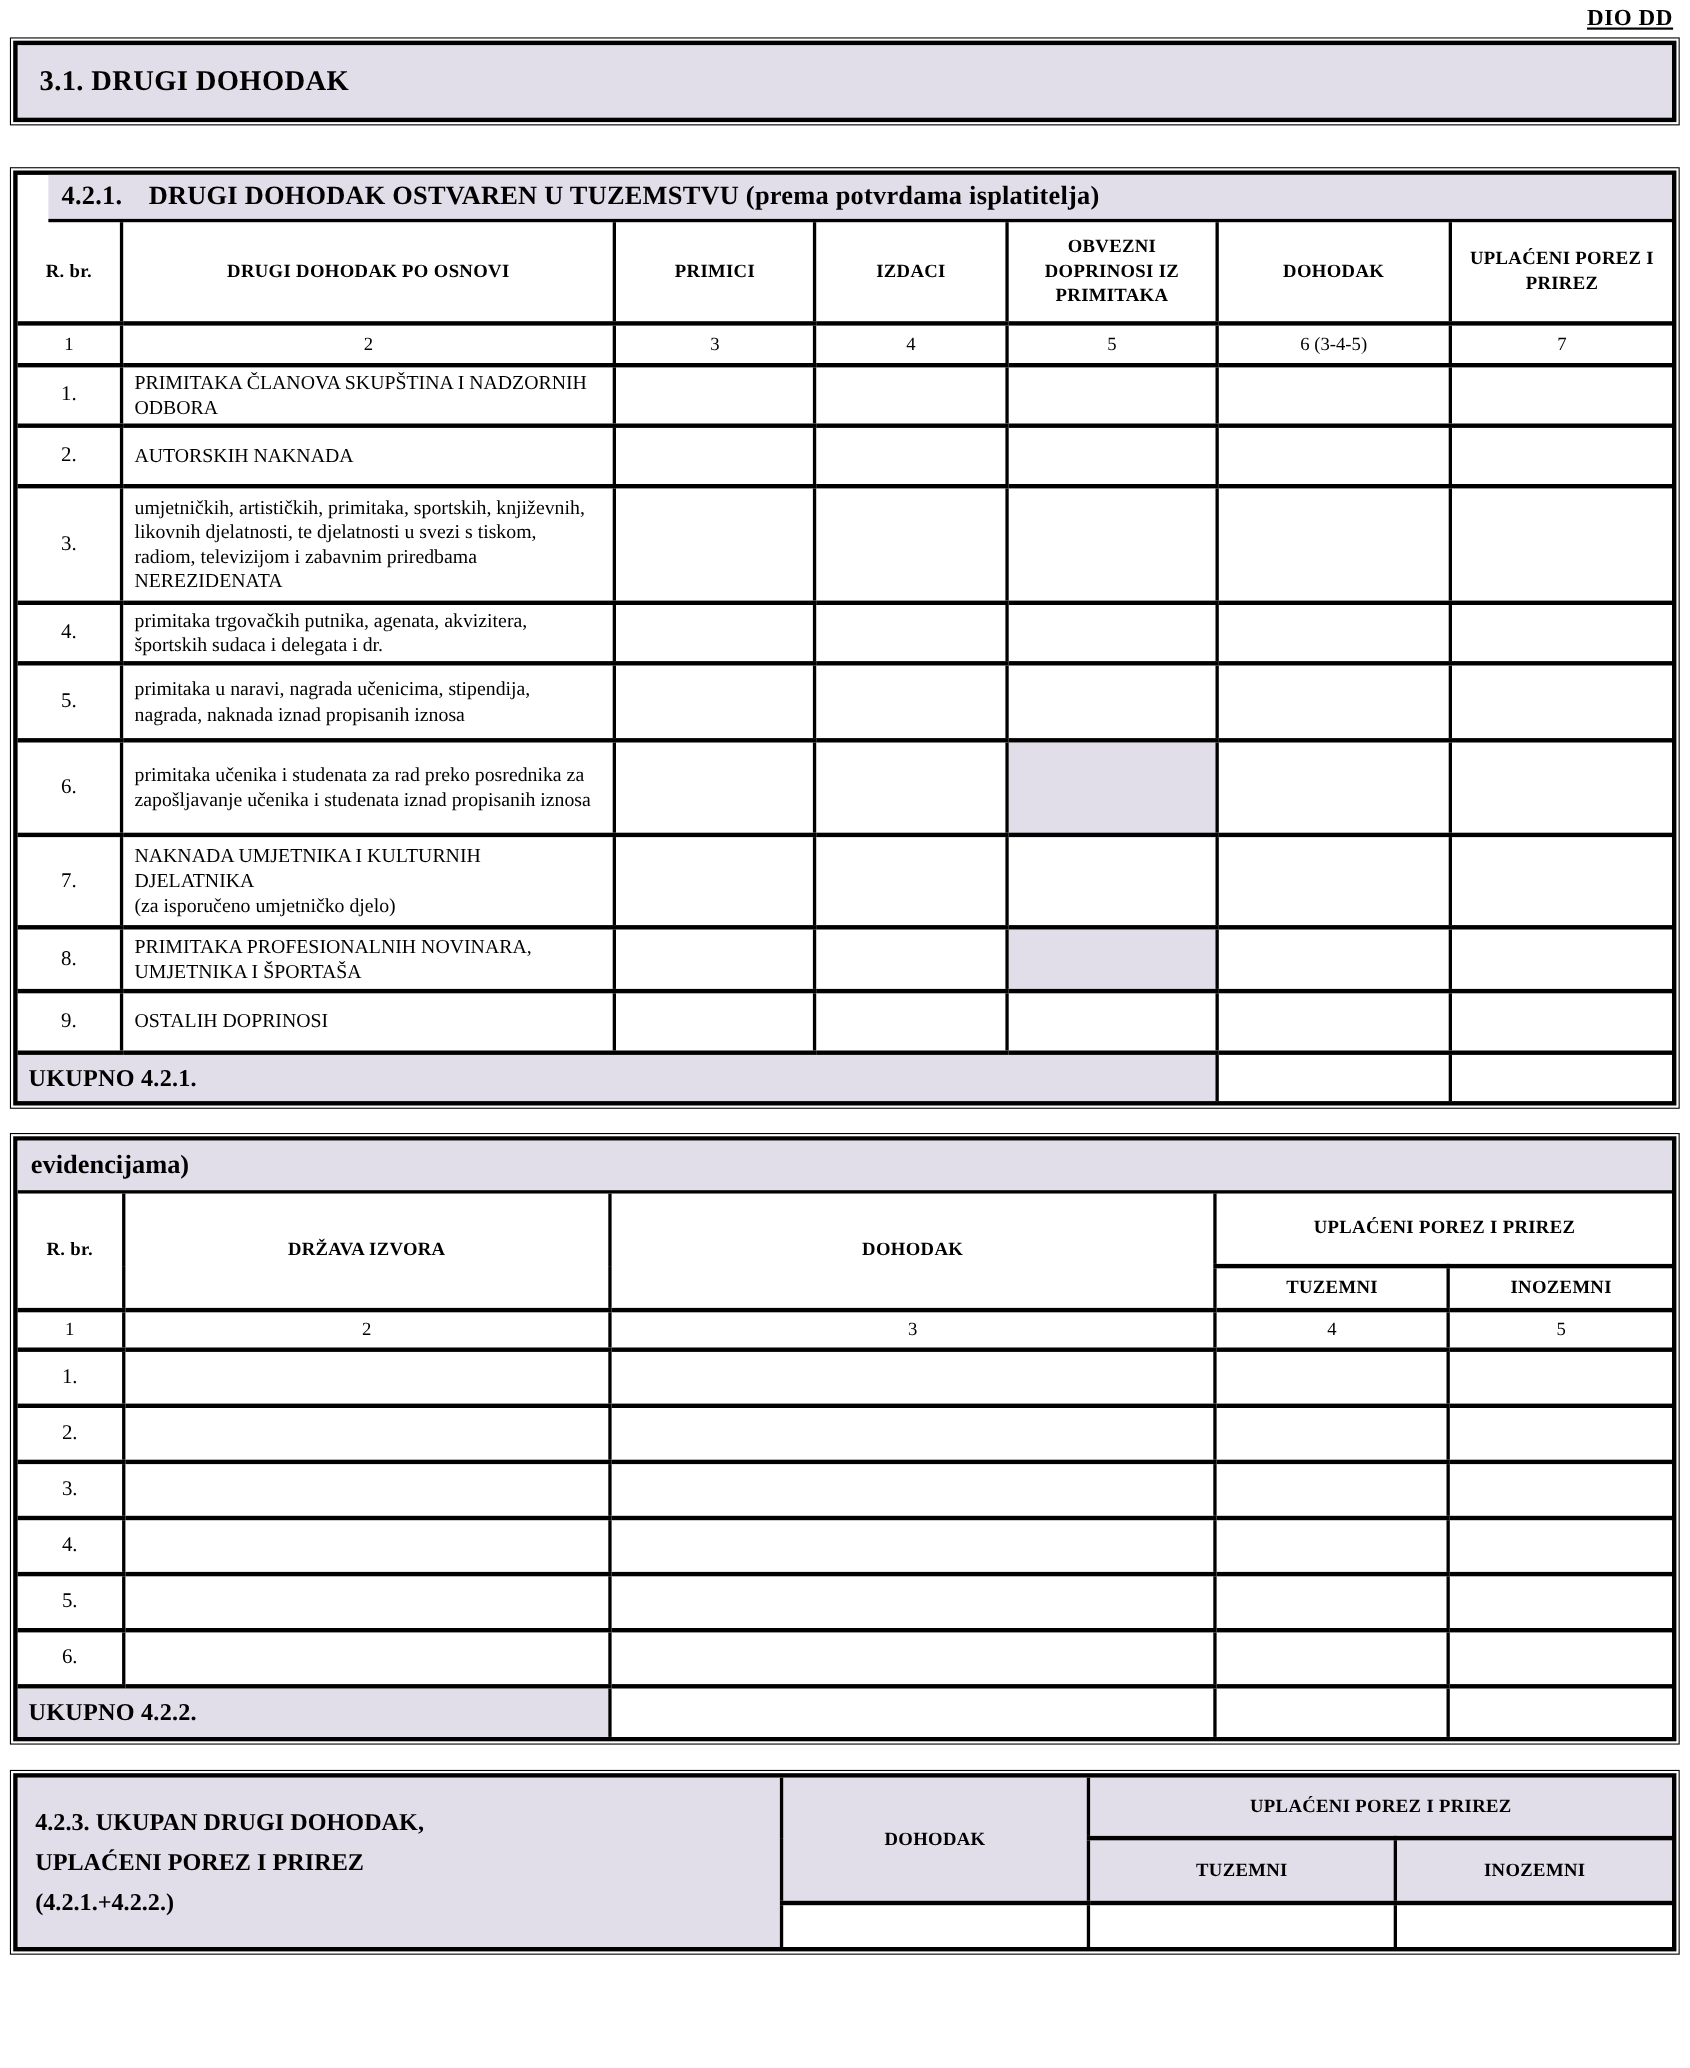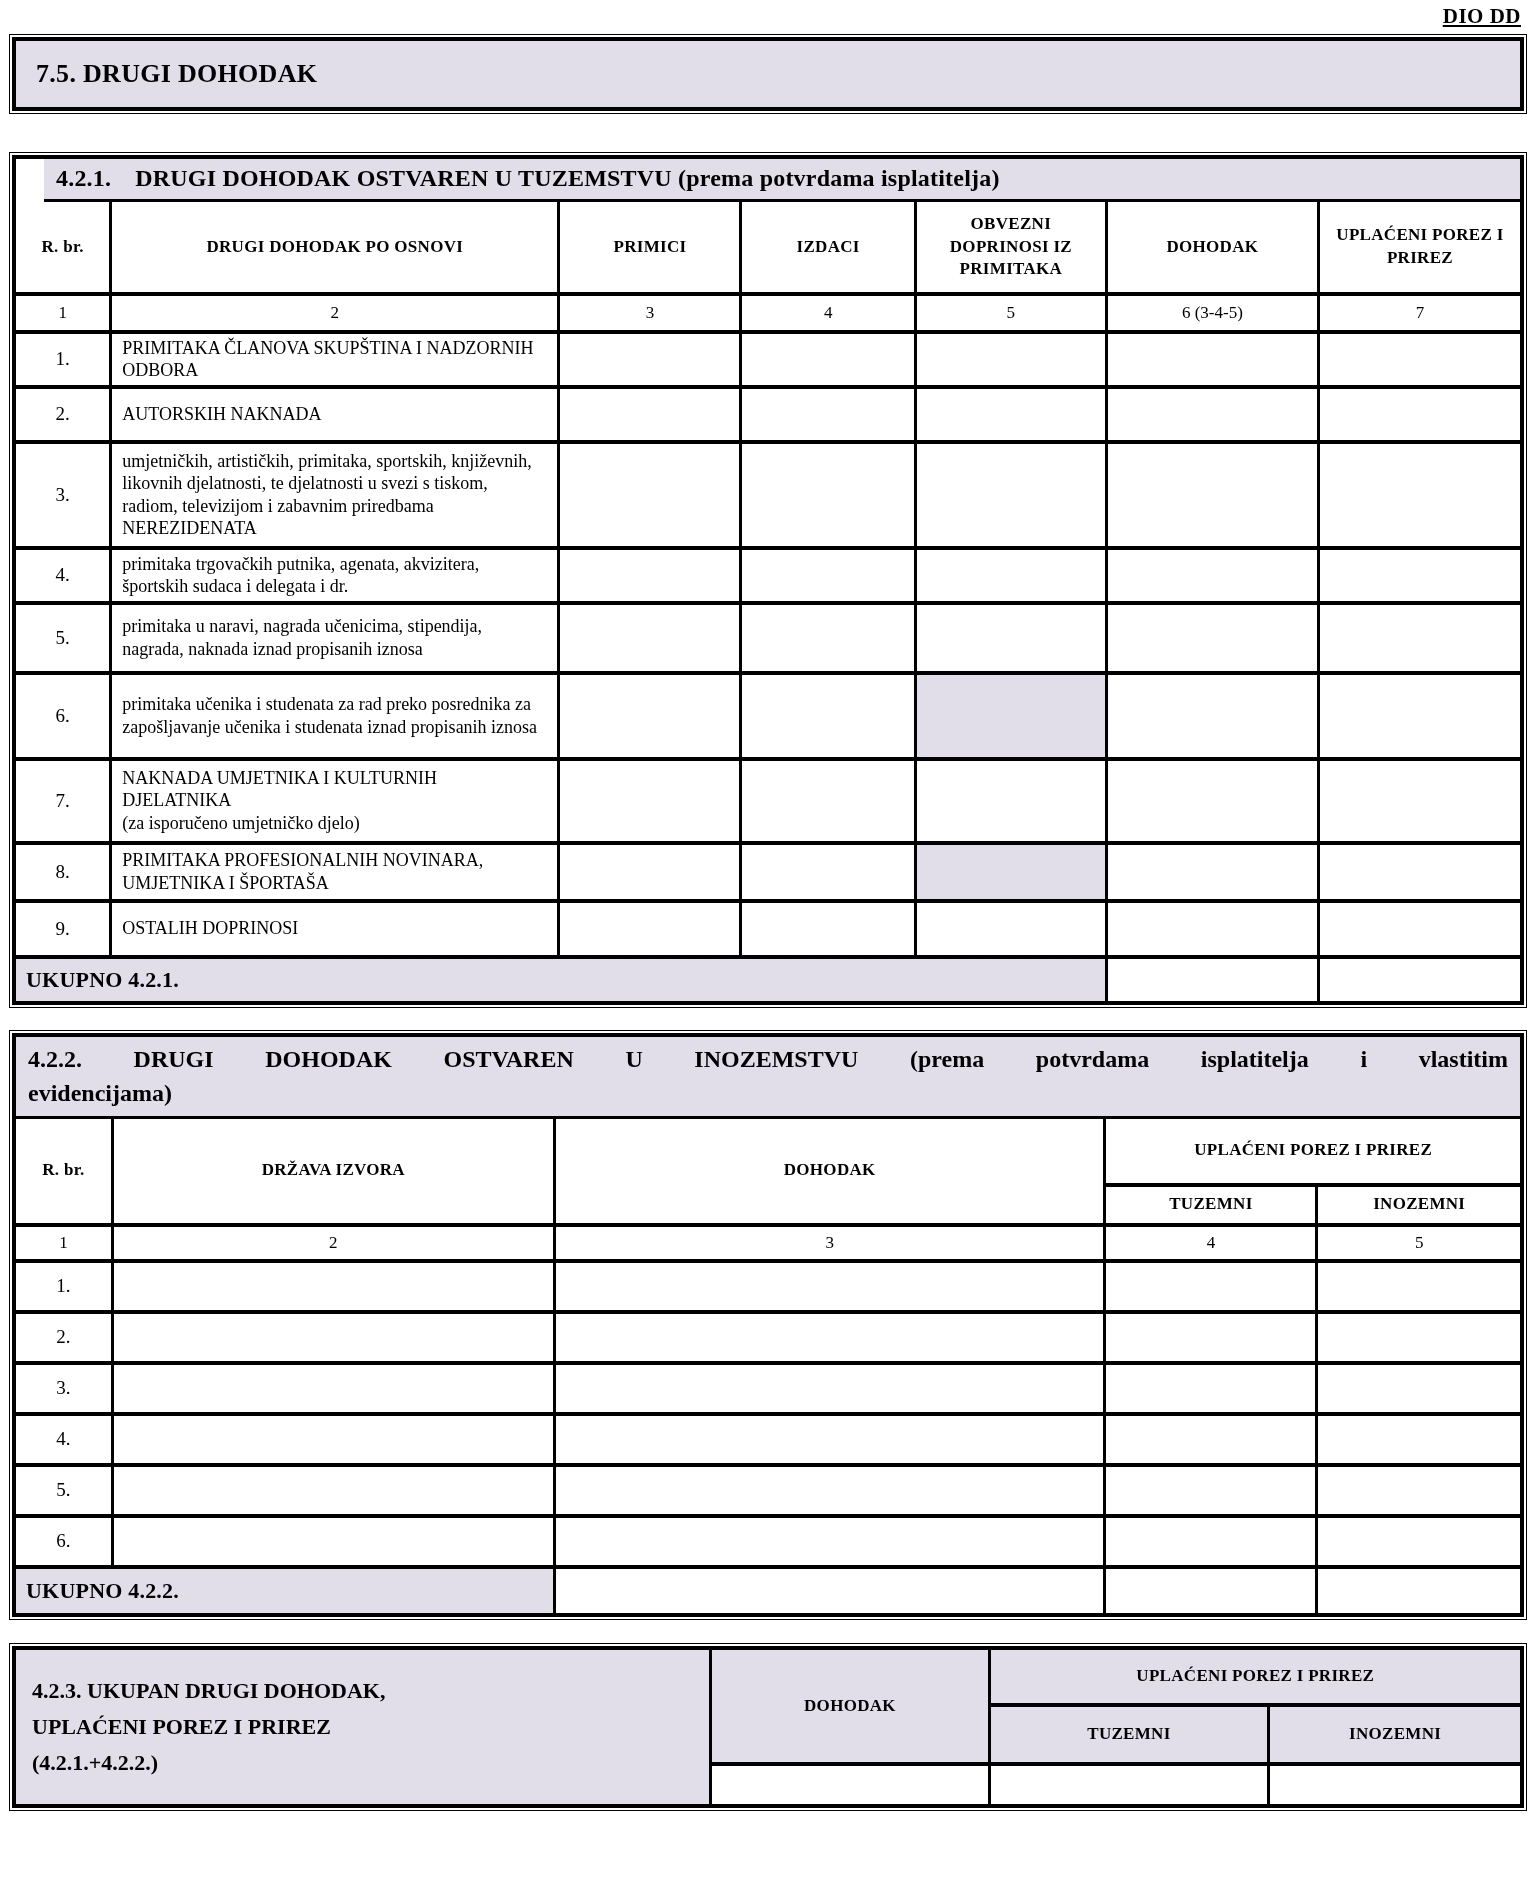--- a/index.html
+++ b/index.html
@@ -52,21 +52,21 @@
   :root { --lav:#E2DEE9; }
 </style>
 </head>
 <body>
 
 <div id="page">
 
   <div class="corner"><span>DIO DD</span></div>
 
   <div class="dbox box42">
-    <span>7.5. DRUGI DOHODAK</span>
+    <span>3.1. DRUGI DOHODAK</span>
   </div>
 
   <div class="dbox mb28">
     <div class="tbar">
       <span class="tnum">4.2.1.</span><span>DRUGI DOHODAK OSTVAREN U TUZEMSTVU (prema potvrdama isplatitelja)</span>
     </div>
     <table>
       <colgroup>
         <col style="width:6.3%">
           <col style="width:29.8%">
@@ -181,21 +181,20 @@
         <td class="tlbl" colspan="5">UKUPNO 4.2.1.</td>
         <td class="val"></td>
         <td class="val"></td>
       </tr>
     </tbody>
       </table>
   </div>
 
   <div class="dbox mb29">
     <div class="tbar2">
-      <div class="jline">4.2.2. DRUGI DOHODAK OSTVAREN U INOZEMSTVU (prema potvrdama isplatitelja i vlastitim</div>
       <div>evidencijama)</div>
     </div>
     <table>
       <colgroup>
         <col style="width:6.4%">
           <col style="width:29.4%">
           <col style="width:36.6%">
         <col style="width:14.1%">
           <col style="width:13.5%">
       </colgroup>

